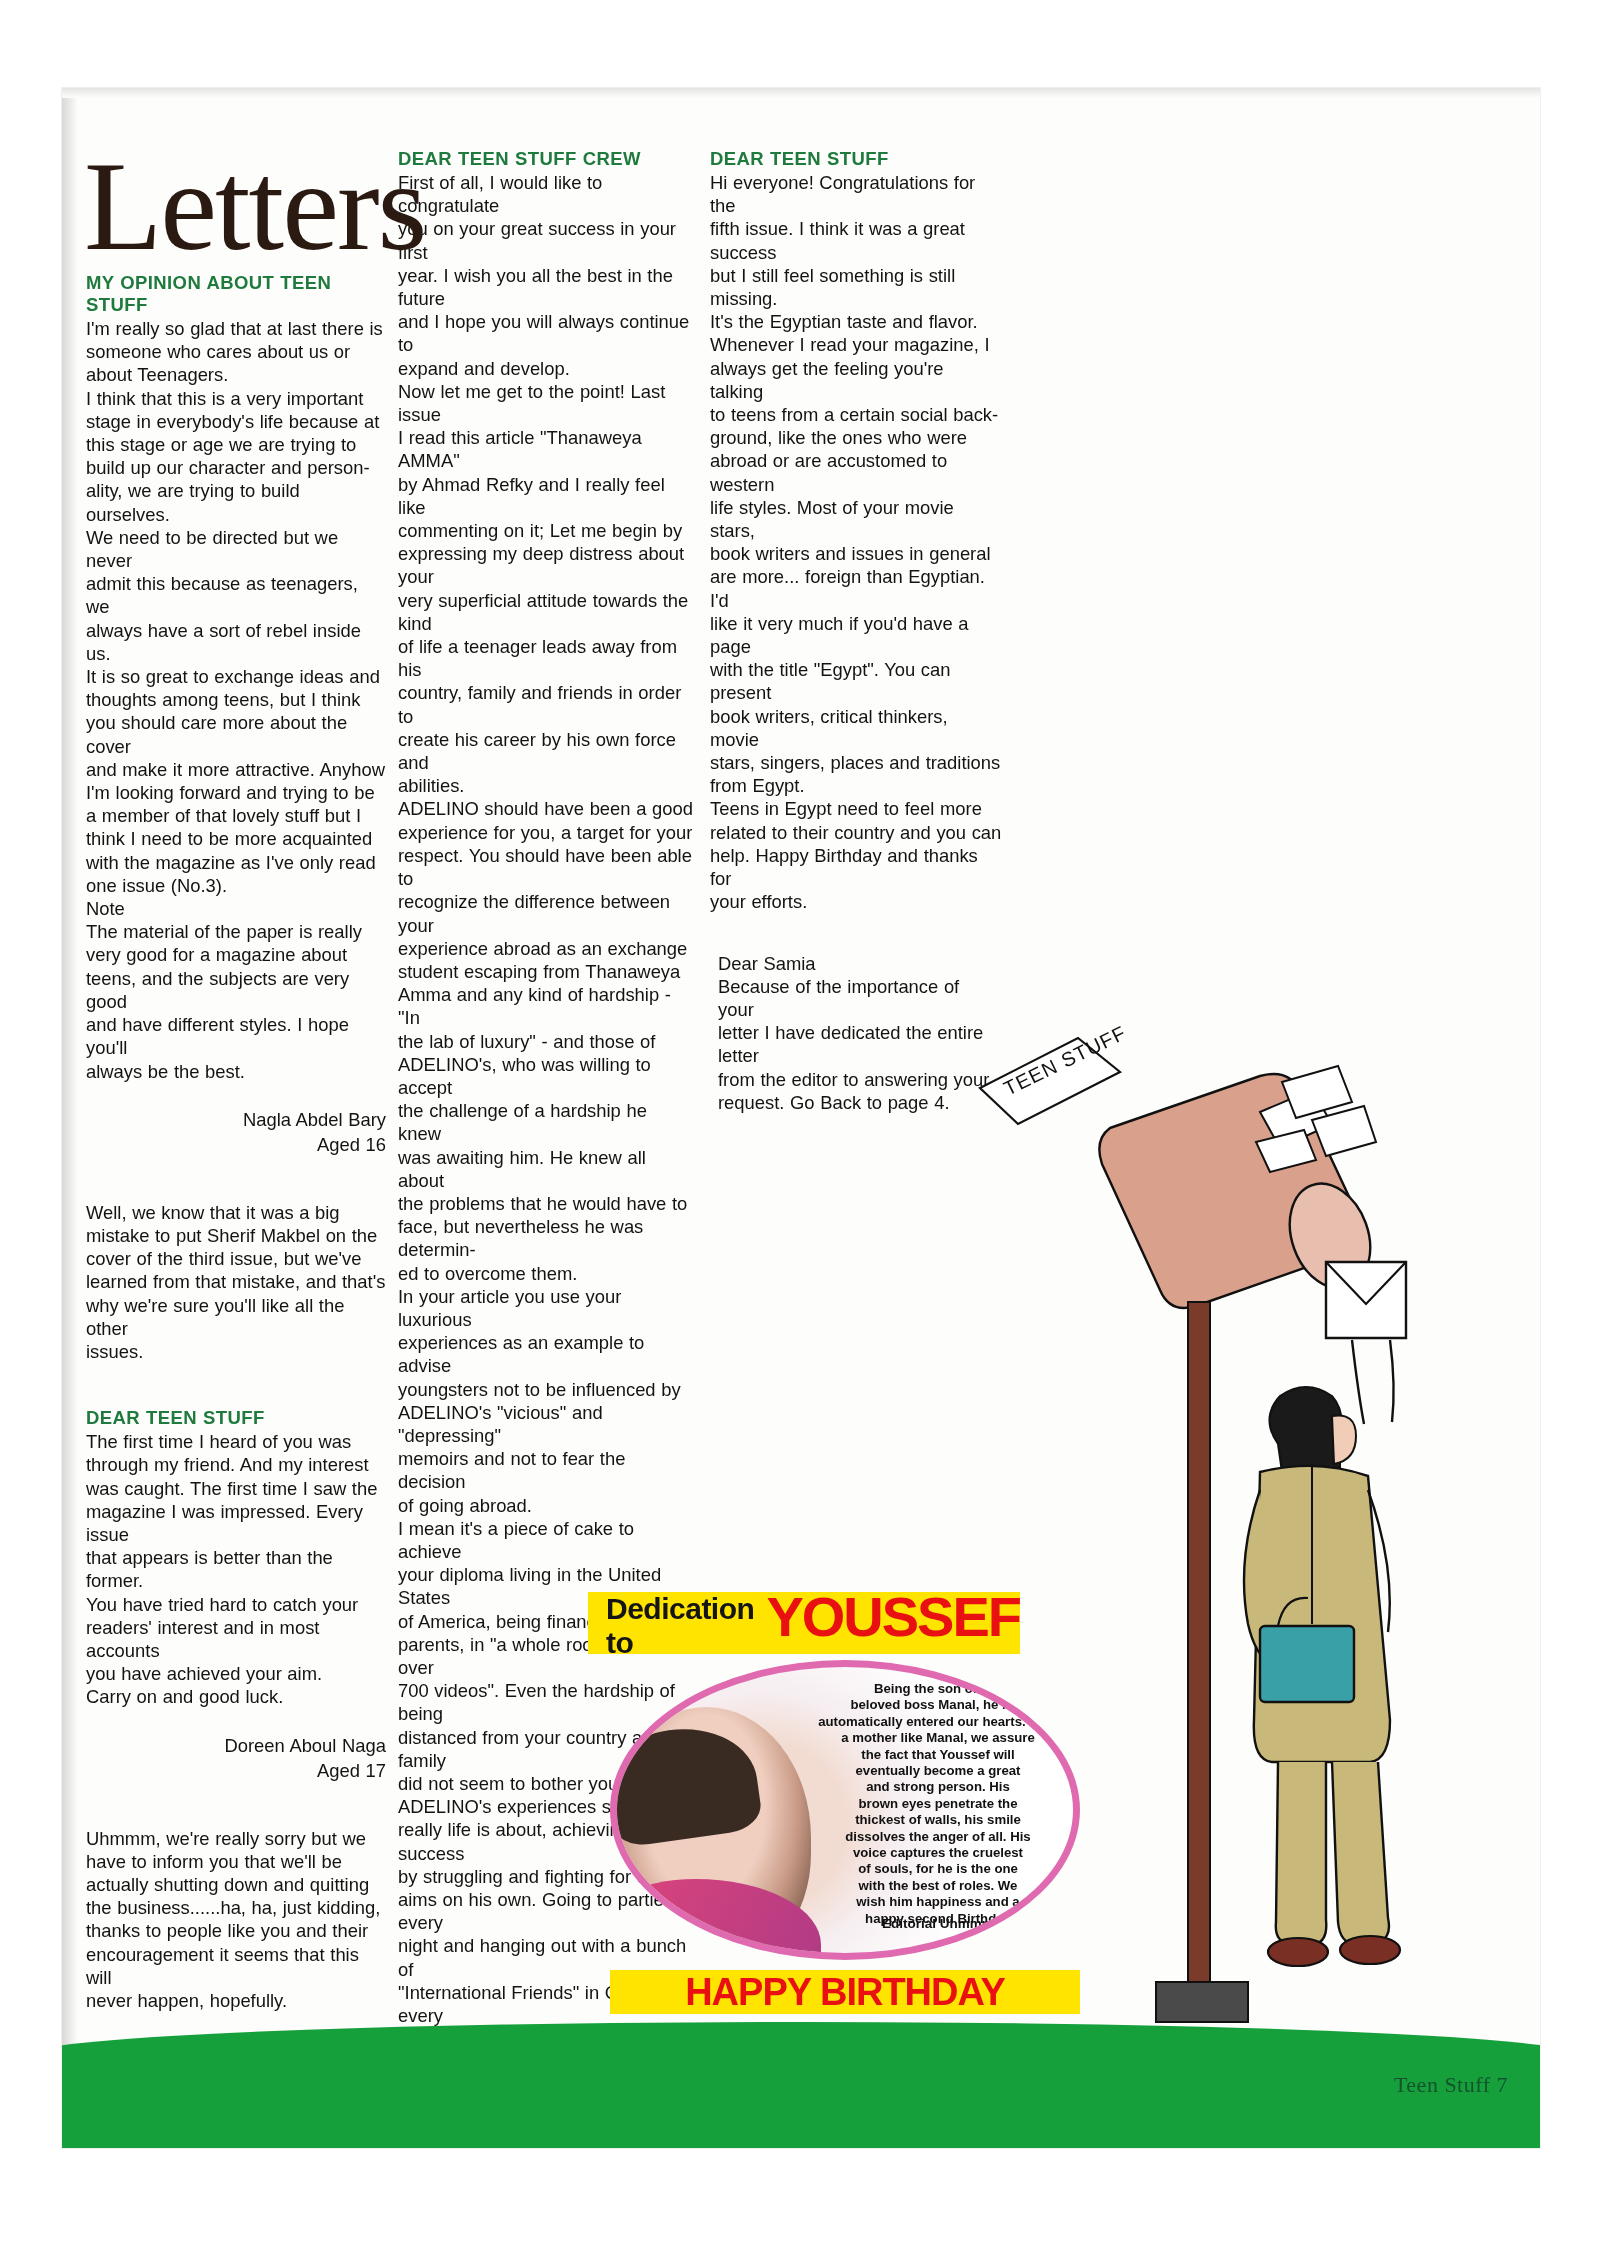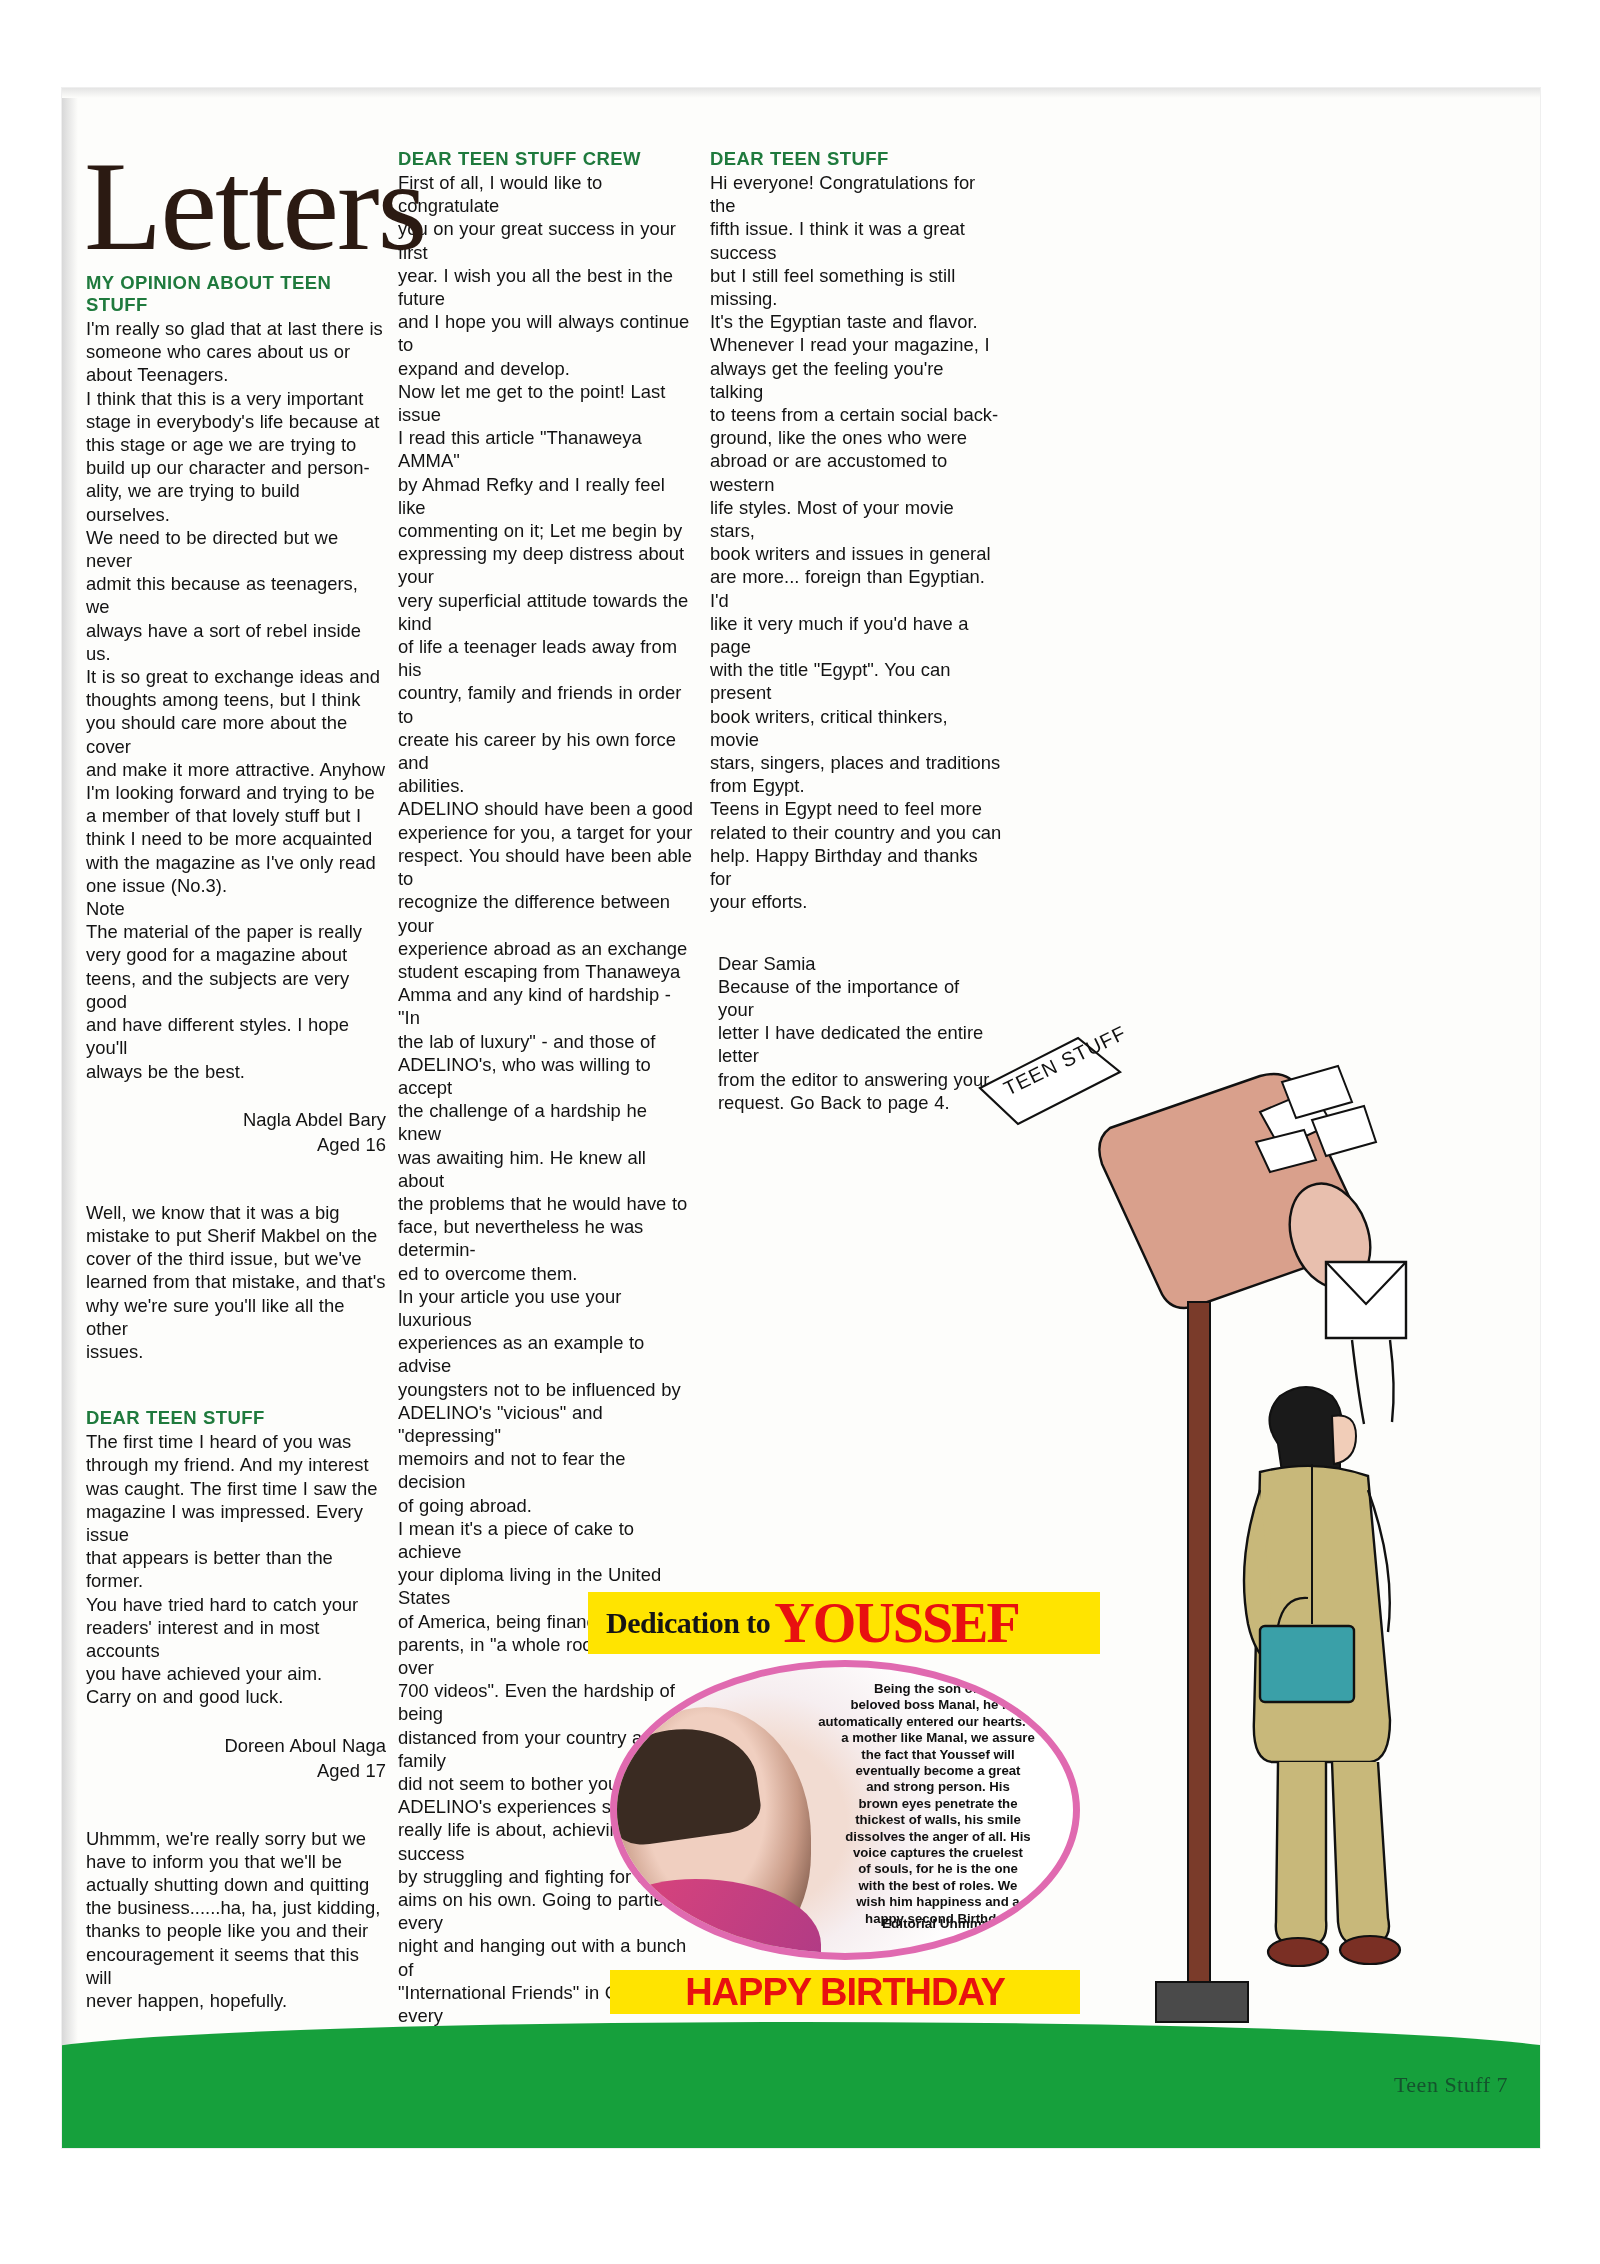--- a/index.html
+++ b/index.html
@@ -144,28 +144,26 @@
     left: 588px;
     top: 1582px;
     width: 512px;
     height: 470px;
     z-index: 4;
   }
   .ded-banner {
     position: absolute;
     left: 0;
     top: 10px;
-    width: 512px;
+    width: 432px;
     height: 62px;
     background: #ffe400;
     display: flex;
-    align-items: center;
     padding-left: 18px;
     box-sizing: border-box;
-    font-family: Liberation Serif, serif;
   }
   .ded-to {
     font-size: 30px;
     font-weight: 600;
     color: #151515;
     letter-spacing: -0.5px;
   }
   .ded-name {
     font-size: 56px;
     font-weight: 700;

